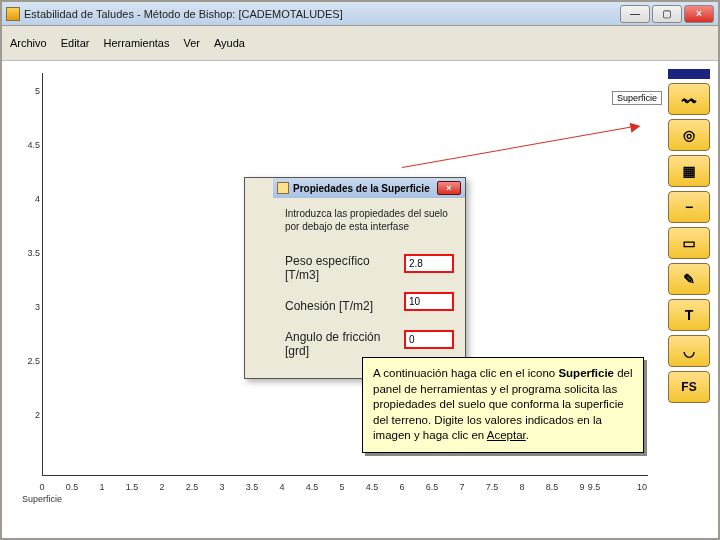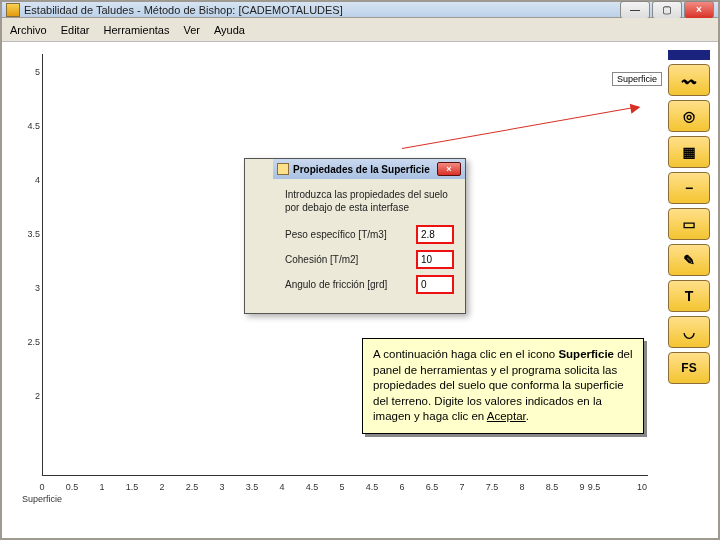--- a/index.html
+++ b/index.html
@@ -12,37 +12,37 @@
     overflow: hidden;
   }
   
   .main-window {
     position: absolute; left: 0; top: 0; right: 0; bottom: 0;
     border: 2px solid #9e9a91;
     background: #e8eef7;
     display: flex; flex-direction: column;
   }
   .titlebar {
-    height: 16px;
+    height: 24px;
     background: linear-gradient(#d7e4f2,#bcd1e9);
     display: flex; align-items: center;
     padding: 0 4px;
     border-bottom: 1px solid #9e9a91;
   }
   .titlebar .appicon { width:14px; height:14px; background: linear-gradient(#f7d154,#e49b0f); margin-right:4px; border:1px solid #8a6d3b;}
   .titlebar .title { flex:1; font-size:11px; color:#222; }
   .winctrl { display:flex; gap:2px; }
   .winctrl button {
     width:30px; height:18px; border:1px solid #888; border-radius:3px;
     font-size:10px; line-height:14px; cursor:pointer;
   }
   .winctrl .min,.winctrl .max{background:linear-gradient(#f3f3f3,#ddd);}
   .winctrl .close{background:linear-gradient(#f28b82,#d93025);color:#fff;font-weight:bold;}
   .menubar {
-    height:24px; background:#e8e4d8; border-bottom:1px solid #bbb;
+    height:35px; background:#e8e4d8; border-bottom:1px solid #bbb;
     display:flex; align-items:center; gap:14px; padding:0 8px;
     font-size:11px; color:#000;
   }
   .menubar span { cursor:default; }
   
   .client {
     flex:1; background:#fff; position:relative; overflow:hidden;
   }
   .xaxis-line { position:absolute; left:40px; right:70px; bottom:62px; height:1px; background:#333; }
   .yaxis-line { position:absolute; left:40px; top:12px; bottom:62px; width:1px; background:#333; }
@@ -88,23 +88,23 @@
   .dialog .dtitle .dicon{width:12px;height:12px;background:#ffe08a;border:1px solid #8a6d3b;margin-right:4px;}
   .dialog .dtitle .dt{flex:1;}
   .dialog .dtitle .dclose{
     width:24px;height:14px;background:linear-gradient(#f28b82,#d93025);
     border:1px solid #5a100a;border-radius:2px;color:#fff;font-size:9px;
     display:flex;align-items:center;justify-content:center;cursor:pointer;
   }
   .dialog .dbody{padding:10px 12px 12px;font-size:10px;color:#222;}
   .dialog .intro{margin-bottom:12px; line-height:1.25;}
   .dialog .row{display:flex;align-items:center;margin-bottom:8px;gap:6px;}
-  .dialog .row label{flex:1;font-size:10px;}
+  .dialog .row label{flex:1;font-size:12px;margin-top:9px;}
   .dialog .row input{
-    width:36px;height:17px;border:1px solid #777;font-size:10px;padding:1px 3px;background:#fff;
+    width:48px;height:17px;border:1px solid #777;font-size:10px;padding:1px 3px;background:#fff;
   }
   .dialog .hilite { outline:2px solid #e11; outline-offset:-1px;}
   .dialog .btnrow{display:flex;justify-content:center;gap:20px;margin-top:14px;}
   .dialog .btnrow button{
     width:70px;height:22px;border:1px solid #888;background:linear-gradient(#fafafa,#ddd);
     font-size:10px;cursor:pointer;
   }
   
   .tip {
     position:absolute; left:360px; top:296px; width:282px;

